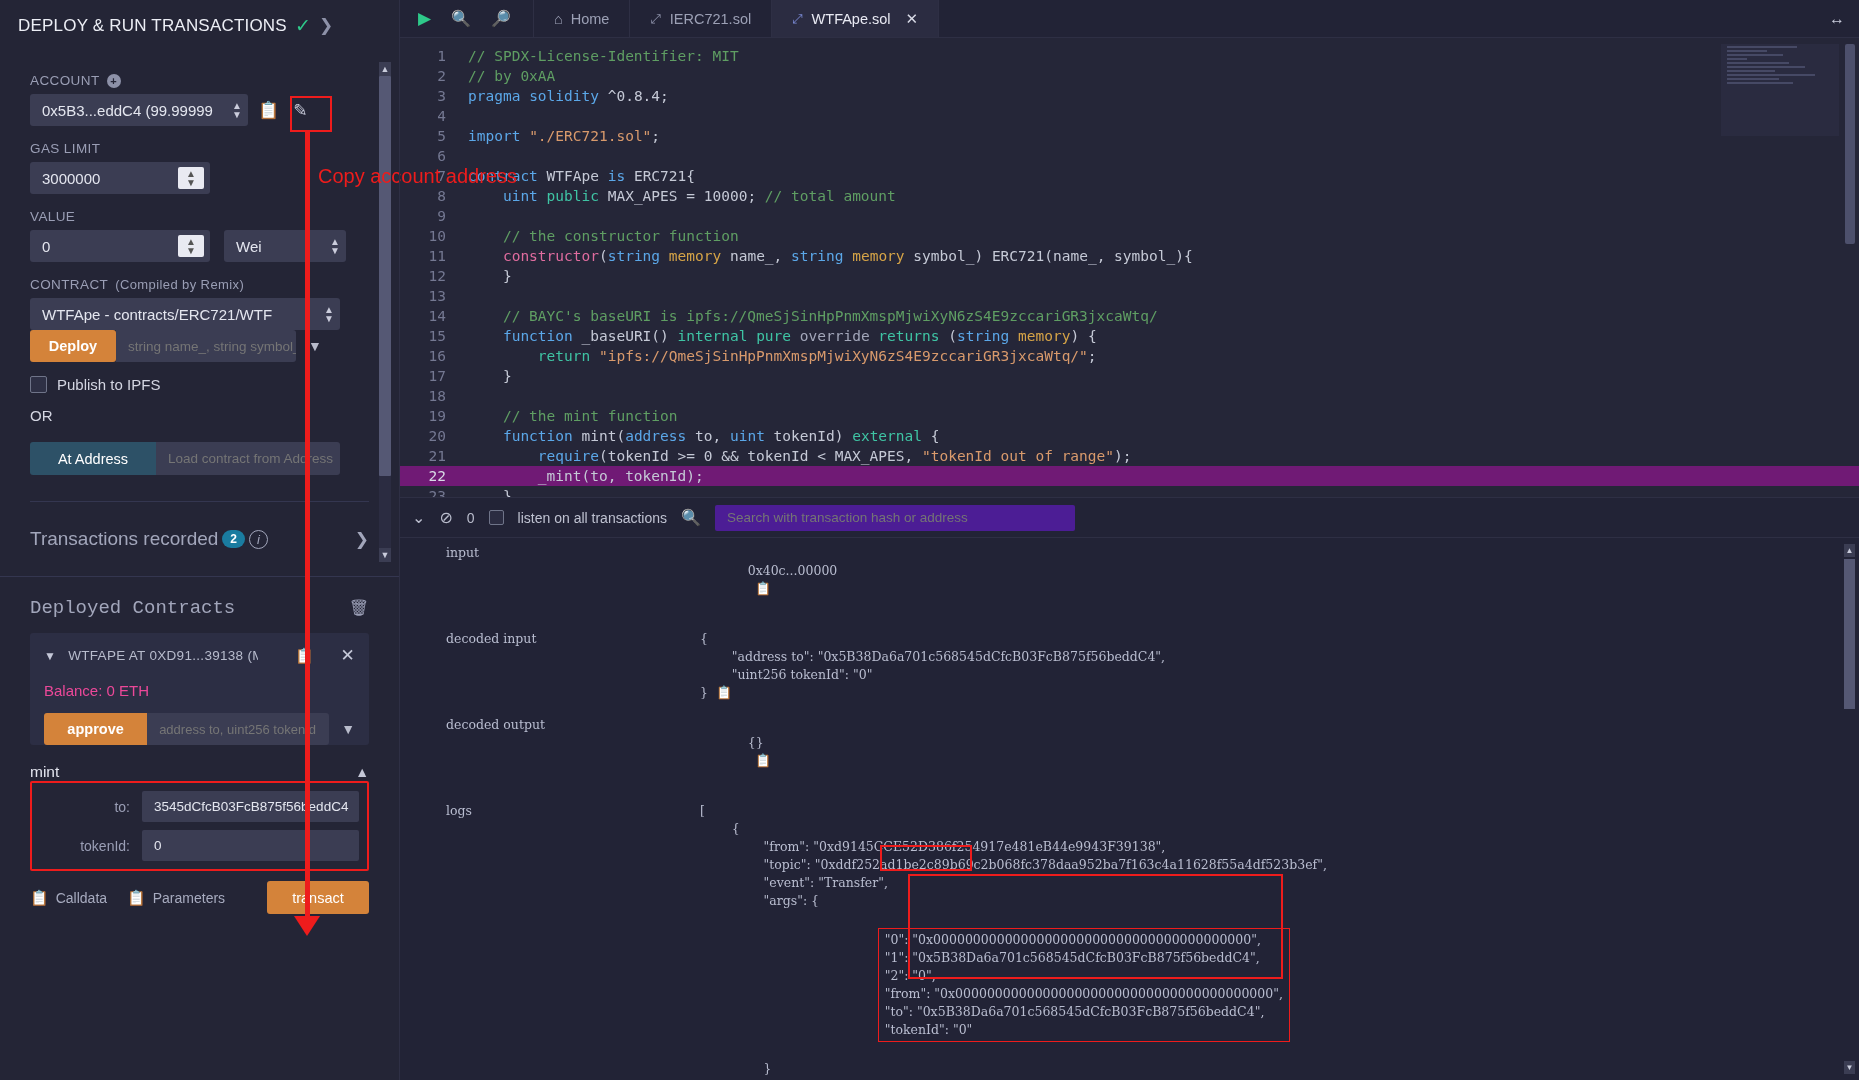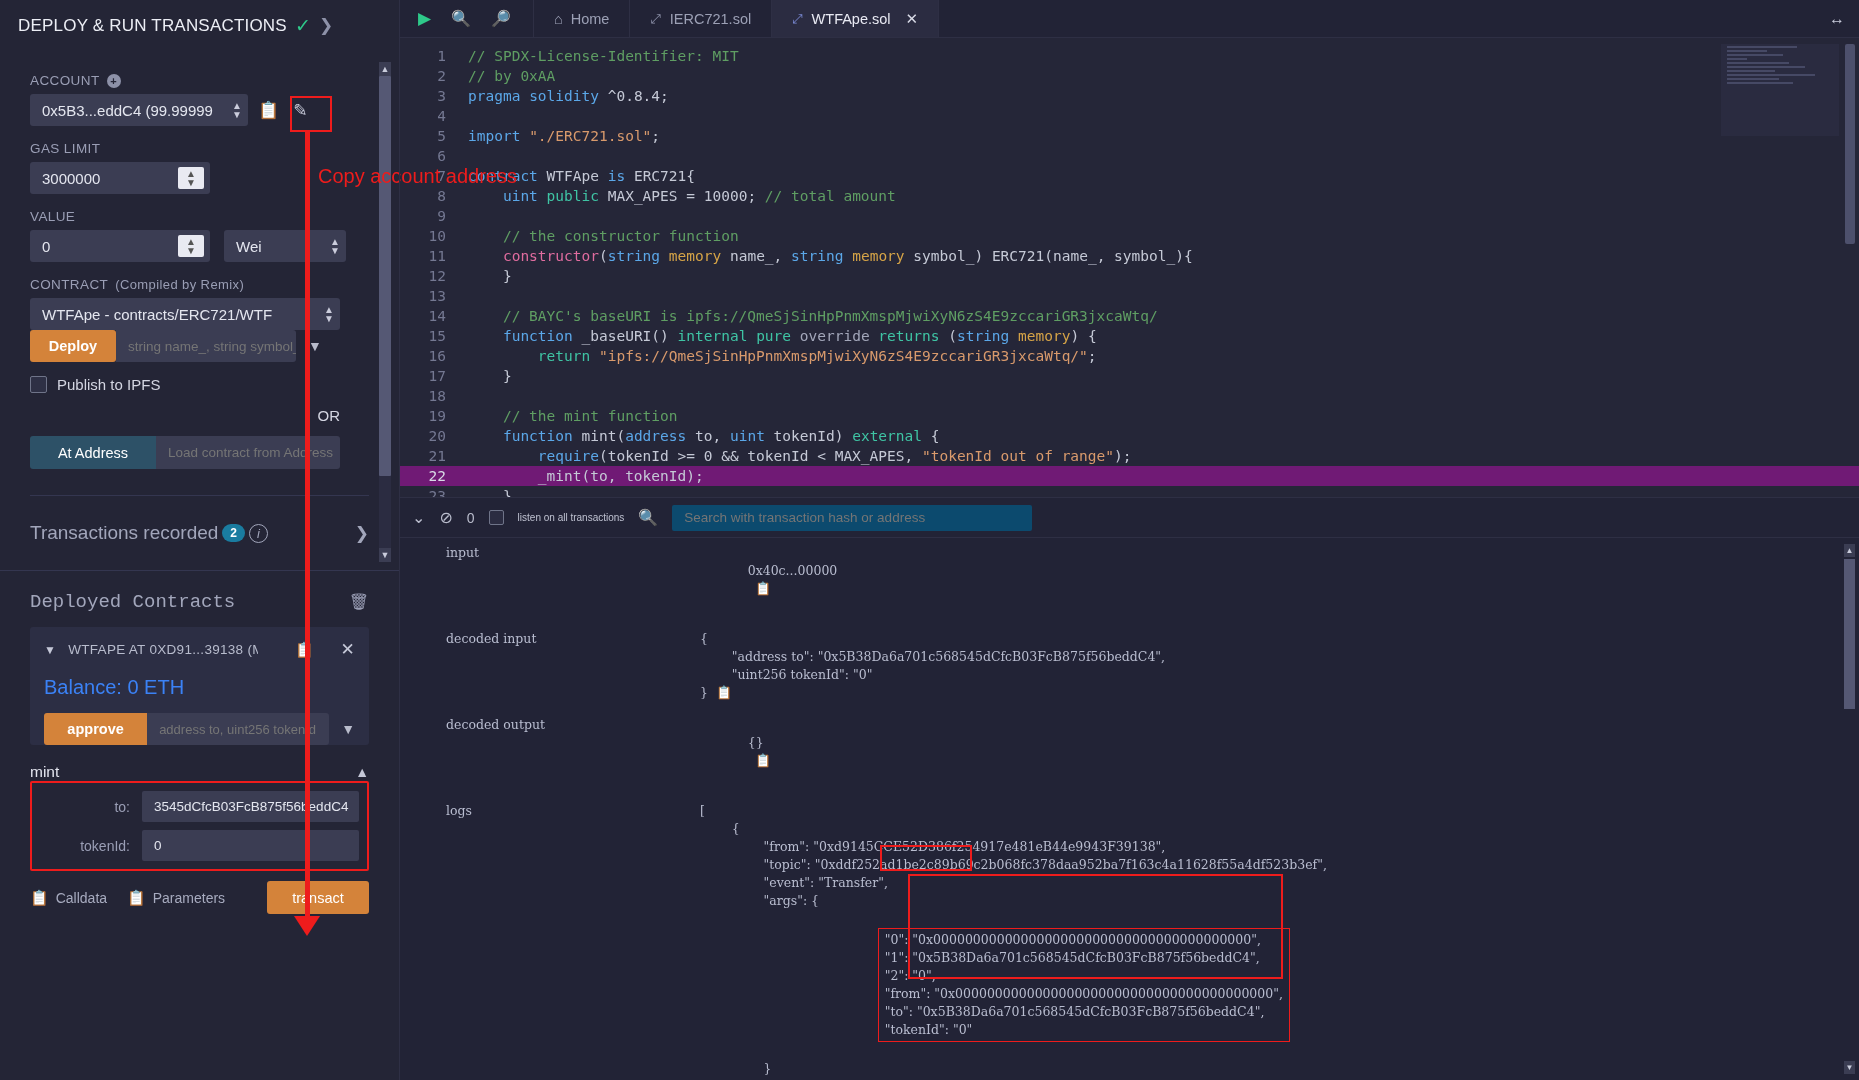--- a/index.html
+++ b/index.html
@@ -73,21 +73,21 @@
   .deploy-input {
     background: #3b3d53; border: none; height: 32px; width: 180px;
     color: #9094ab; font-size: 13.5px; padding-left: 12px;
     border-radius: 0 3px 3px 0;
   }
   .dd-caret { color:#b9bccc; font-size: 14px; margin-left: 12px; cursor:pointer;}
 
   .ipfsrow { display:flex; align-items:center; gap: 10px; margin-top: 14px;}
   .cbox { width: 17px; height: 17px; border: 1px solid #6f7489; border-radius: 2px; background:#2e3045;}
   .ipfslabel { color: #d4d6e2; font-size: 15px; }
-  .or { text-align: right; color:#d4d6e2; font-size: 15px; margin: 14px 0 12px 0; width:310px;}
+  .or { text-align: left; color:#d4d6e2; font-size: 15px; margin: 14px 0 18px 0; width:310px;}
 
   .ataddrow { display:flex; }
   .btn-ataddr {
     background: #2d5167; color:#fff; border:none; height: 33px; width: 126px;
     border-radius: 3px 0 0 3px; font-size: 14.5px; cursor:pointer;
     font-family: "Liberation Sans", sans-serif;
   }
   .ataddr-input {
     background: #3b3d53; border:none; height: 33px; width: 184px;
     color:#90949f; font-size:13.5px; padding-left: 12px; border-radius: 0 3px 3px 0;
@@ -114,21 +114,21 @@
     color:#a2a6bb; font-size: 19px; font-family: Liberation Mono, monospace;
   }
   .trash { margin-left:auto; color:#9a9eb5; font-size:16px; cursor:pointer;}
 
   .contract-card { margin: 0 30px; background: #2c2e44; border-radius: 3px; padding: 12px 14px 0 14px;}
   .cc-title { display:flex; align-items:center; gap:12px; color:#b8bccd; font-size:13.5px; letter-spacing:.3px;}
   .cc-title .chev { color:#c5c8d8; font-size: 12px; }
   .cc-title .name { white-space:nowrap; overflow:hidden; max-width:190px; }
   .cc-title .copy { margin-left:auto; color:#c5c8d8; font-size:15px; cursor:pointer;}
   .cc-title .close { color:#c5c8d8; font-size:17px; margin-left:14px; cursor:pointer;}
-  .cc-balance { color:#3b82f6; font-size:20px; margin: 16px 0 14px 0; }
+  .cc-balance { color:#ec4899; font-size:15px; margin: 16px 0 14px 0; }
 
   .fnrow { display:flex; align-items:center; margin-bottom: 6px;}
   .btn-fn {
     background:#d4833a; color:#fff; border:none; border-radius:3px 0 0 3px;
     height:32px; width:104px; font-size:14.5px; font-weight:bold; cursor:pointer;
     font-family: "Liberation Sans", sans-serif;
   }
   .fn-input {
     background:#3b3d53; border:none; height:32px; width:182px;
     color:#90949f; font-size:13px; padding-left:12px; border-radius:0 3px 3px 0;
@@ -228,23 +228,23 @@
 
   
   .terminal { flex:1; background:#222336; position:relative; overflow:hidden; }
   .term-bar {
     height: 40px; display:flex; align-items:center; gap: 14px;
     padding: 0 14px 0 12px; border-bottom:1px solid #2e2f44;
   }
   .term-bar .ti { color:#b9bccc; font-size:16px; cursor:pointer;}
   .term-bar .cnt { color:#b9bccc; font-size:14px; }
   .term-cbox { width:15px; height:15px; border:1px solid #6f7489; border-radius:2px; background:#2b2c41;}
-  .term-lbl { color:#bfc2d1; font-size:10px; }
+  .term-lbl { color:#bfc2d1; font-size:14px; }
   .term-search {
-    flex:1; max-width: 360px; height:26px; background:#0c4a6e; border:none;
+    flex:1; max-width: 360px; height:26px; background:#4c1d95; border:none;
     color:#8d91a8; font-size:13.5px; padding-left:12px; border-radius:2px;
     font-family: "Liberation Sans", sans-serif;
   }
 
   .logarea {
     position:absolute; top:40px; left:0; right:0; bottom:0;
     overflow:hidden; padding: 6px 0 0 0;
     font-family: "DejaVu Serif", serif;
     font-size: 12.5px; line-height: 18px; color:#b9bdd0;
   }

